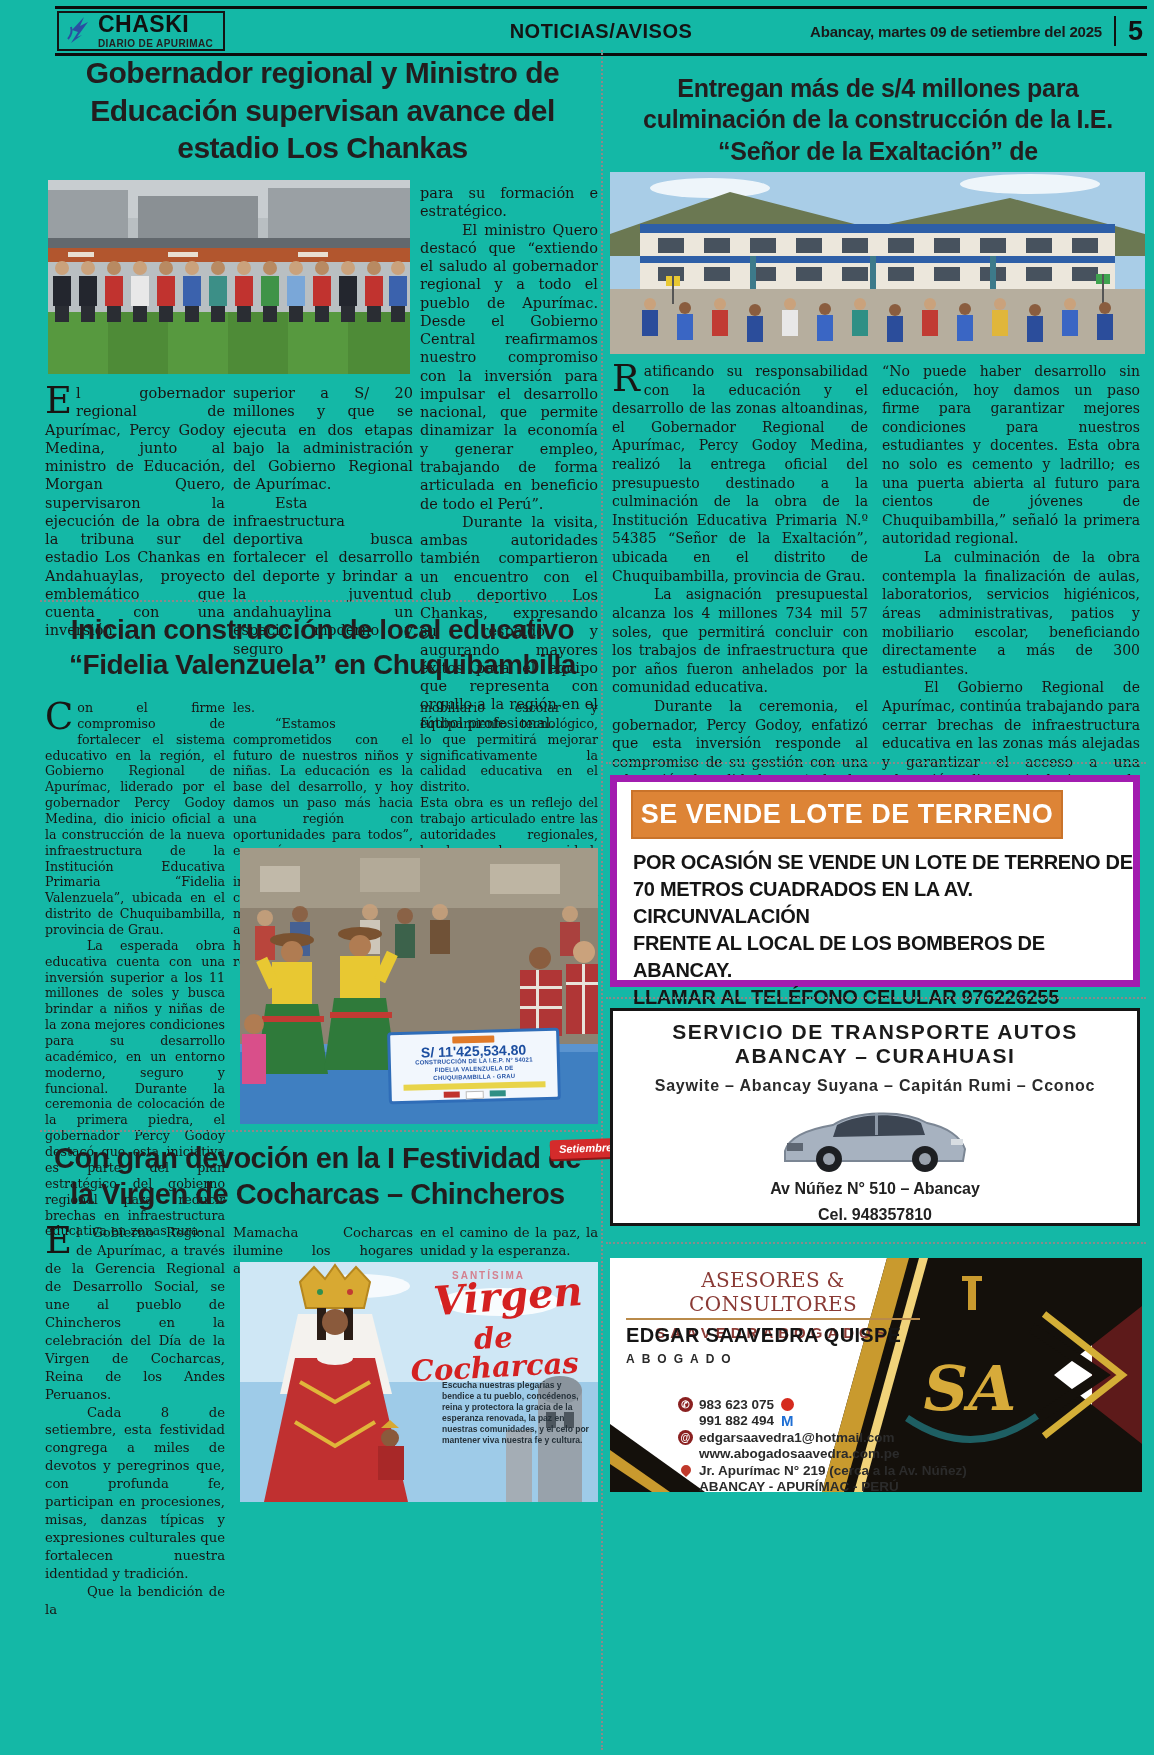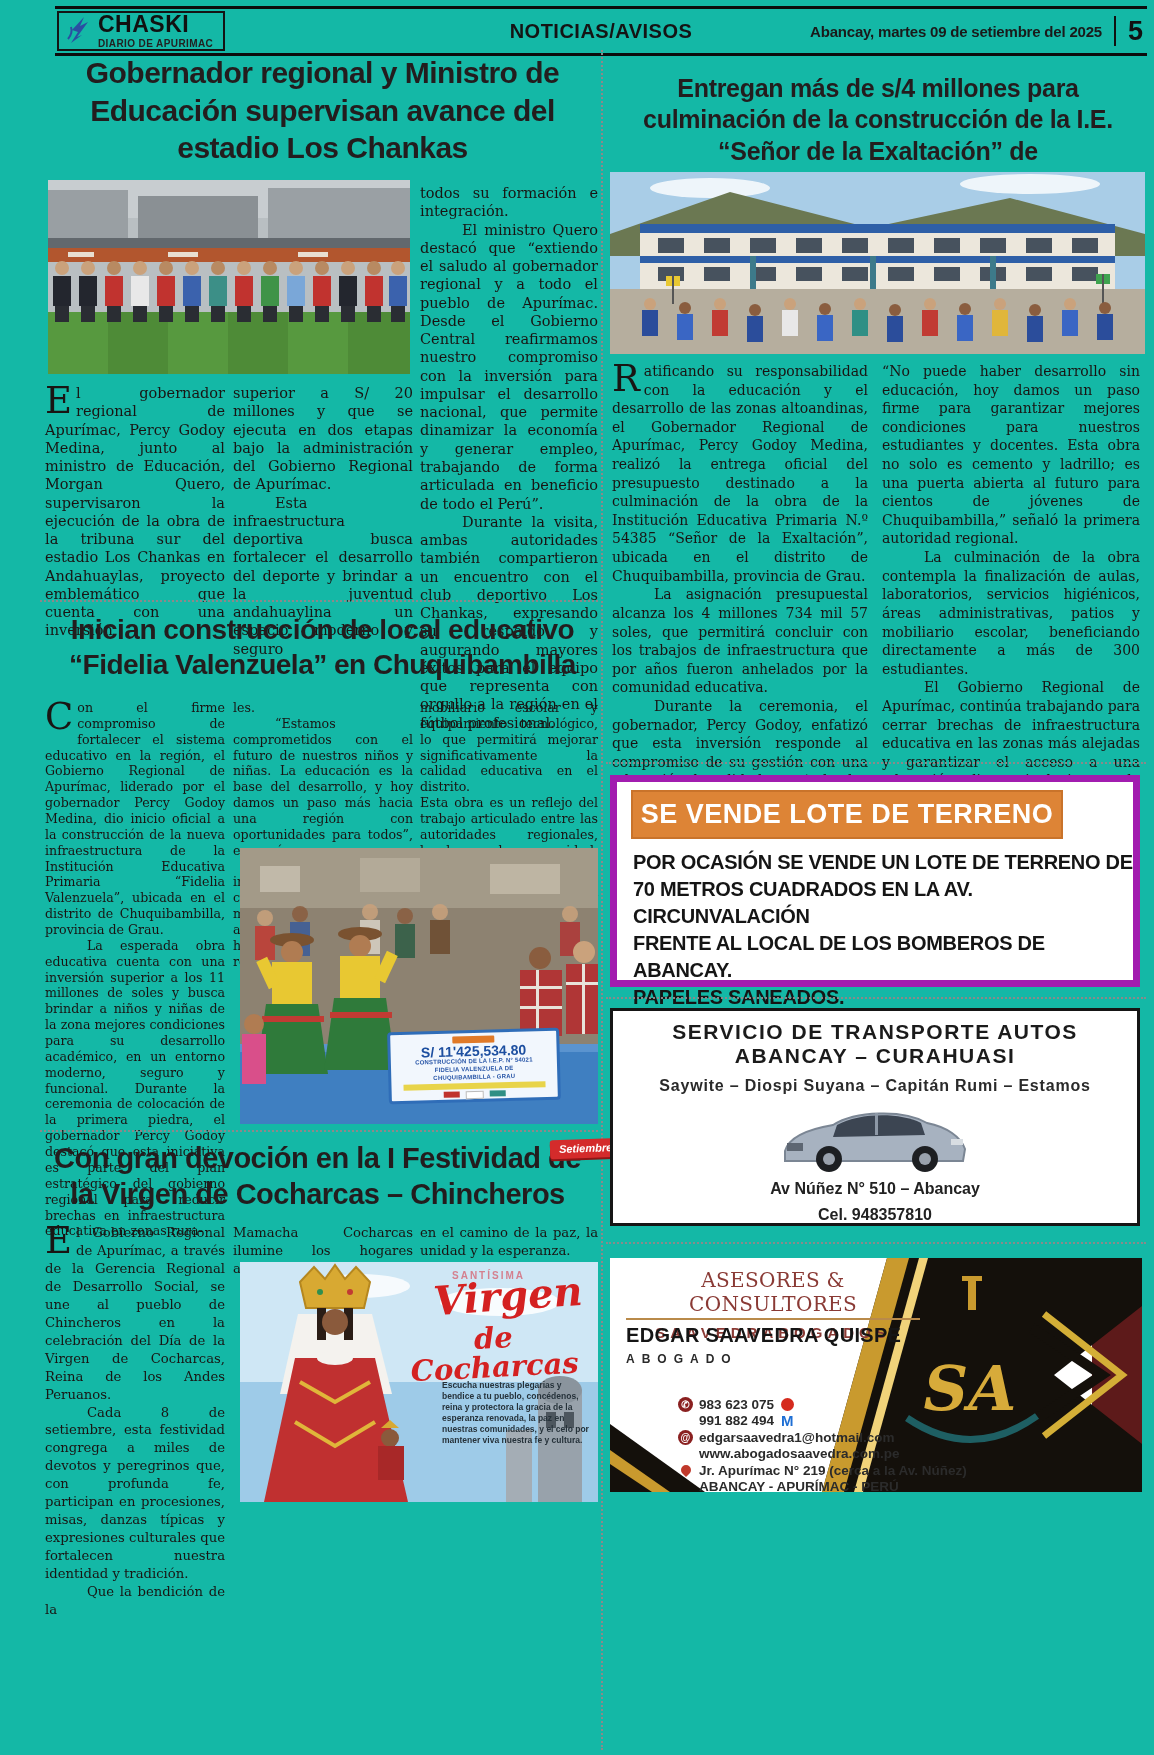--- a/index.html
+++ b/index.html
@@ -189,21 +189,21 @@
   </div>
 
   <div class="col art1" style="left:45px;top:384px;width:180px;">
     <p class="dcap">El gobernador regional de Apurímac, Percy Godoy Medina, junto al ministro de Educación, Morgan Quero, supervisaron la ejecución de la obra de la tribuna sur del estadio Los Chankas en Andahuaylas, proyecto emblemático que cuenta con una inversión</p>
   </div>
   <div class="col art1" style="left:233px;top:384px;width:180px;">
     <p>superior a S/ 20 millones y que se ejecuta en dos etapas bajo la administración del Gobierno Regional de Apurímac.</p>
     <p class="ind">Esta infraestructura deportiva busca fortalecer el desarrollo del deporte y brindar a la juventud andahuaylina un espacio moderno y seguro</p>
   </div>
   <div class="col art1" style="left:420px;top:184px;width:178px;">
-    <p>todos su formación e integración.</p>
+    <p>para su formación e estratégico.</p>
     <p class="ind">El ministro Quero destacó que “extiendo el saludo al gobernador regional y a todo el pueblo de Apurímac. Desde el Gobierno Central reafirmamos nuestro compromiso con la inversión para impulsar el desarrollo nacional, que permite dinamizar la economía y generar empleo, trabajando de forma articulada en beneficio de todo el Perú”.</p>
     <p class="ind">Durante la visita, ambas autoridades también compartieron un encuentro con el club deportivo Los Chankas, expresando su respaldo y augurando mayores éxitos para el equipo que representa con orgullo a la región en el fútbol profesional.</p>
   </div>
 
   <div class="hdot" style="left:40px;top:600px;width:558px;"></div>
 
   <h2 class="headline" style="left:45px;top:612px;width:555px;font-size:28px;">Inician construcción de local educativo “Fidelia Valenzuela” en Chuquibambilla</h2>
 
   <div class="col art2" style="left:45px;top:700px;width:180px;">
     <p class="dcap">Con el firme compromiso de fortalecer el sistema educativo en la región, el Gobierno Regional de Apurímac, liderado por el gobernador Percy Godoy Medina, dio inicio oficial a la construcción de la nueva infraestructura de la Institución Educativa Primaria “Fidelia Valenzuela”, ubicada en el distrito de Chuquibambilla, provincia de Grau.</p>
@@ -426,31 +426,30 @@
   </div>
 
   <div class="hdot" style="left:606px;top:762px;width:540px;"></div>
 
   <div class="ad ad-terreno" style="left:610px;top:775px;width:530px;height:212px;">
     <div class="terreno-head">SE VENDE LOTE DE TERRENO</div>
     <div class="terreno-lines">
       <div>POR OCASIÓN SE VENDE UN LOTE DE TERRENO DE</div>
       <div>70 METROS CUADRADOS EN LA AV. CIRCUNVALACIÓN</div>
       <div>FRENTE AL LOCAL DE LOS BOMBEROS DE ABANCAY.</div>
-      <div>PAPELES SANEADOS.</div>
       <div>LLAMAR AL TELÉFONO CELULAR 976226255</div>
     </div>
   </div>
 
   <div class="hdot" style="left:606px;top:997px;width:540px;"></div>
 
   <div class="ad ad-transporte" style="left:610px;top:1008px;width:530px;height:218px;">
     <div class="tr-title">SERVICIO DE TRANSPORTE AUTOS</div>
     <div class="tr-title" style="margin-top:0;">ABANCAY – CURAHUASI</div>
-    <div class="tr-route">Saywite – Diospi Suyana – Capitán Rumi – Estamos</div>
+    <div class="tr-route">Saywite – Abancay Suyana – Capitán Rumi – Cconoc</div>
     <div class="tr-car">
       <svg viewBox="0 0 200 78">
         <path d="M10,52 C14,38 34,30 58,26 C80,12 128,10 152,24 C172,28 186,38 190,50 L188,62 L10,62 Z" fill="#a7b2c0" stroke="#7b8694" stroke-width="2"></path>
         <path d="M62,26 C84,14 124,13 146,24 L150,36 L58,38 Z" fill="#3c4552"></path>
         <rect x="100" y="14" width="3" height="22" fill="#8d98a6"></rect>
         <rect x="12" y="44" width="16" height="8" fill="#5d6672"></rect>
         <rect x="176" y="40" width="12" height="6" fill="#d8dde2"></rect>
         <circle cx="54" cy="60" r="13" fill="#1d1f22"></circle>
           <circle cx="54" cy="60" r="6" fill="#9aa2ad"></circle>
         <circle cx="150" cy="60" r="13" fill="#1d1f22"></circle>

